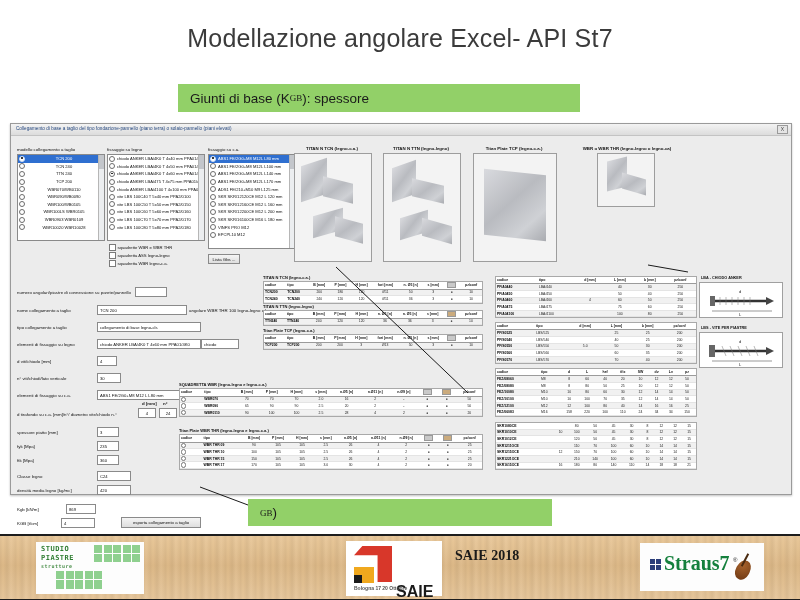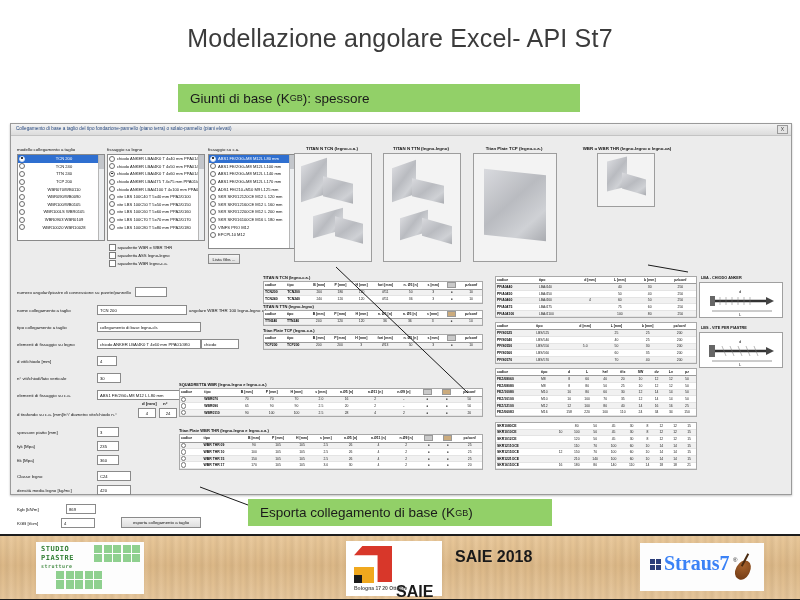--- a/index.html
+++ b/index.html
@@ -14,21 +14,21 @@
     position:absolute;left:0;top:24px;width:800px;text-align:center;
     font-size:25px;color:#3b3b3b;font-weight:400;letter-spacing:.2px;
   }
   
   .green-band{
     position:absolute;background:#92d068;color:#1a1a1a;
     font-size:13.5px;display:flex;align-items:center;padding-left:12px;
   }
   #band-top{left:178px;top:84px;width:390px;height:28px;}
   #band-bottom{left:248px;top:499px;width:292px;height:27px;}
-  .sub{font-size:9px;vertical-align:sub;}
+  .sub{font-size:9px;vertical-align:sub;font-family:Liberation Serif, serif;}
   
   .userform{
     position:absolute;left:10px;top:123px;width:780px;height:370px;
     background:#ececec;border:1px solid #9a9a9a;
     box-shadow:0 1px 2px rgba(0,0,0,.25);
   }
   .uf-titlebar{
     height:11px;background:linear-gradient(#f3f3f3,#dcdcdc);
     border-bottom:1px solid #c3c3c3;display:flex;align-items:center;
     justify-content:flex-end;padding-right:3px;
@@ -139,37 +139,36 @@
   .sm-word{position:absolute;font-size:7px;font-weight:bold;color:#2f7d32;
     letter-spacing:.5px;font-family:"DejaVu Sans Mono",monospace;}
   
   .saie-box{position:absolute;background:#fff;}
   .saie-red{position:absolute;background:#d8372a;}
   .saie-or{position:absolute;background:#f0a81e;}
   .saie-bk{position:absolute;background:#1a1a1a;}
   .saie-txt{position:absolute;font-weight:bold;color:#1a1a1a;}
   
   .s7-sq{position:absolute;background:#2b3e7a;}
-  .s7-txt{position:absolute;font-weight:bold;color:#3b82f6;font-family:"Liberation Serif",serif;}
+  .s7-txt{position:absolute;font-weight:bold;color:#15803d;font-family:"Liberation Serif",serif;}
   .violin{position:absolute;background:radial-gradient(circle at 35% 30%,#a6622c,#6b3511);
     border-radius:48% 48% 45% 45%;}
 </style>
 </head>
 <body>
 
 <div class="slide-title">Modellazione angolare Excel- API St7</div>
 
 <div class="green-band" id="band-top">
   <span>Giunti di base (K</span>
     <span class="sub">GB</span>
     <span>): spessore</span>
 </div>
 
 <div class="green-band" id="band-bottom">
-  <span>Esporta collegamento di base (K</span>
     <span class="sub">GB</span>
     <span>)</span>
 </div>
 
 <div class="userform">
   <div class="uf-titlebar">
     <div class="uf-close">X</div>
   </div>
   <div class="uf-caption">Collegamento di base a taglio del tipo fondazione-pannello (piano terra) o solaio-pannello (piani elevati)</div>
 
@@ -1047,21 +1046,21 @@
 
 
   <div class="saie-box" style="left:346px;top:5px;width:96px;height:55px;">
     <div class="saie-red" style="left:8px;top:5px;width:38px;height:36px;clip-path:polygon(22% 0%,100% 0%,100% 100%,62% 100%,62% 26%,0% 26%);"></div>
     <div class="saie-or" style="left:8px;top:26px;width:20px;height:16px;"></div>
     <div class="saie-bk" style="left:8px;top:34px;width:8px;height:8px;"></div>
     <div class="saie-txt" style="left:50px;top:22px;font-size:16px;margin-top:20px;">SAIE</div>
     <div class="saie-txt" style="left:8px;top:44px;font-size:5px;color:#555;">Bologna 17 20 Ottobre</div>
   </div>
 
-  <div class="f-dark" style="left:455px;top:12px;font-size:16px;">SAIE 2018</div>
+  <div class="f-dark" style="left:455px;top:12px;font-size:14px;font-family:Liberation Serif, serif;">SAIE 2018</div>
 
   <div class="f-white" style="left:640px;top:7px;width:124px;height:48px;">
     <div class="s7-sq" style="left:10px;top:16px;width:5px;height:5px;"></div>
     <div class="s7-sq" style="left:16px;top:16px;width:5px;height:5px;"></div>
     <div class="s7-sq" style="left:10px;top:22px;width:5px;height:5px;"></div>
     <div class="s7-sq" style="left:16px;top:22px;width:5px;height:5px;"></div>
     <div class="s7-txt" style="left:24px;top:9px;font-size:20px;">Straus7</div>
     <div style="position:absolute;left:93px;top:14px;font-size:6px;color:#222;">®</div>
     <div class="violin" style="left:96px;top:17px;width:14px;height:20px;transform:rotate(28deg);"></div>
     <div style="position:absolute;left:104px;top:10px;width:2px;height:14px;background:#4a2a10;transform:rotate(28deg);"></div>

